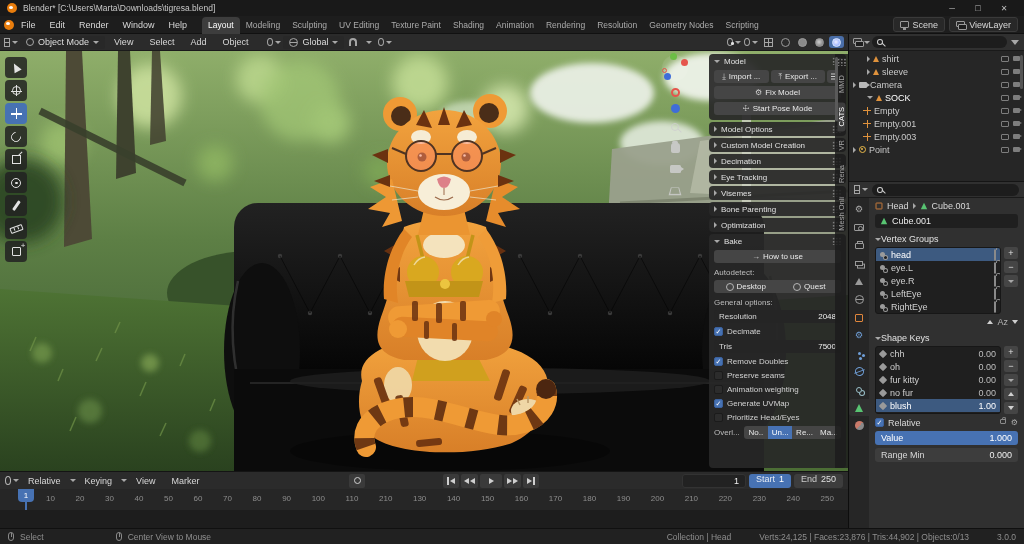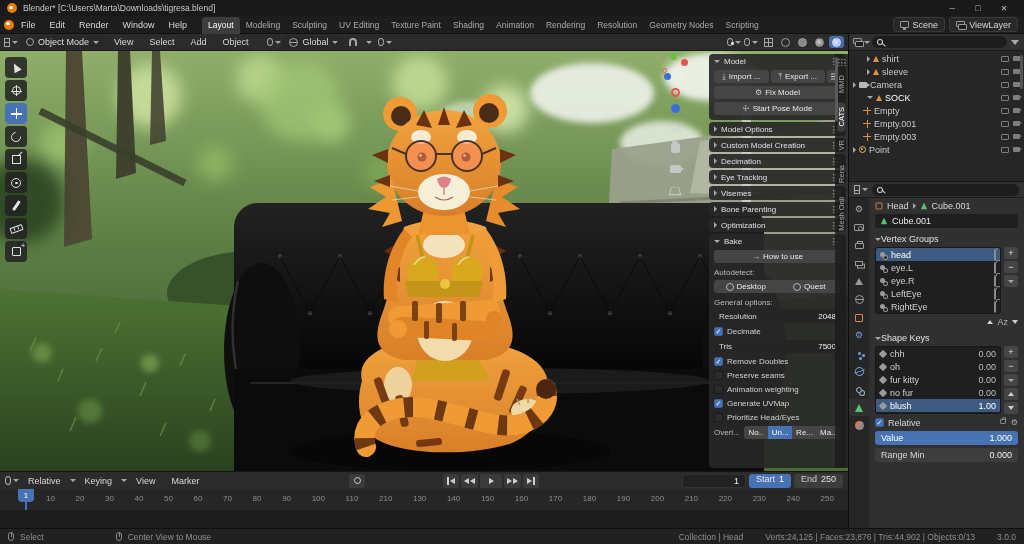--- a/index.html
+++ b/index.html
@@ -211,21 +211,21 @@
   .sefield.start{background:#4772b3;color:#fff}
   .sefield.end{background:#3d3d3d;color:#e0e0e0}
   .sefield .k{opacity:.85}
   .ruler{height:21px;background:#262626;position:relative;display:flex;align-items:flex-start;justify-content:space-between;padding:5px 14px 0 46px;color:#8d8d8d;font-size:8px}
   .playhead{position:absolute;left:18px;top:0;width:16px;height:13px;background:#4772b3;border-radius:0 0 4px 4px;color:#fff;display:flex;align-items:center;justify-content:center;font-size:8px}
   .playhead::after{content:"";position:absolute;left:7px;top:13px;width:1.5px;height:8px;background:#4772b3}
   
   .statusbar{height:16px;background:#212121;border-top:1px solid #101010;display:flex;align-items:center;gap:6px;padding:0 8px;color:#8f8f8f;font-size:8.5px}
   .i-mouse{width:6px;height:9px;border:1px solid #8a8a8a;border-radius:3px;position:relative;flex:none}
   .i-mouse::after{content:"";position:absolute;left:2px;top:0;width:1px;height:3.5px;background:#8a8a8a}
-  .sb-right{margin-left:auto;display:flex;gap:22px;white-space:nowrap}
+  .sb-right{margin-left:auto;display:flex;gap:28px;white-space:nowrap}
   .gap18{width:74px}
 </style>
 </head>
 <body>
 
 <div class="titlebar">
   <span class="blogo"></span>
   <span>Blender* [C:\Users\Marta\Downloads\tigresa.blend]</span>
   <div class="win-controls">
     <span class="wc wc-min"></span>

